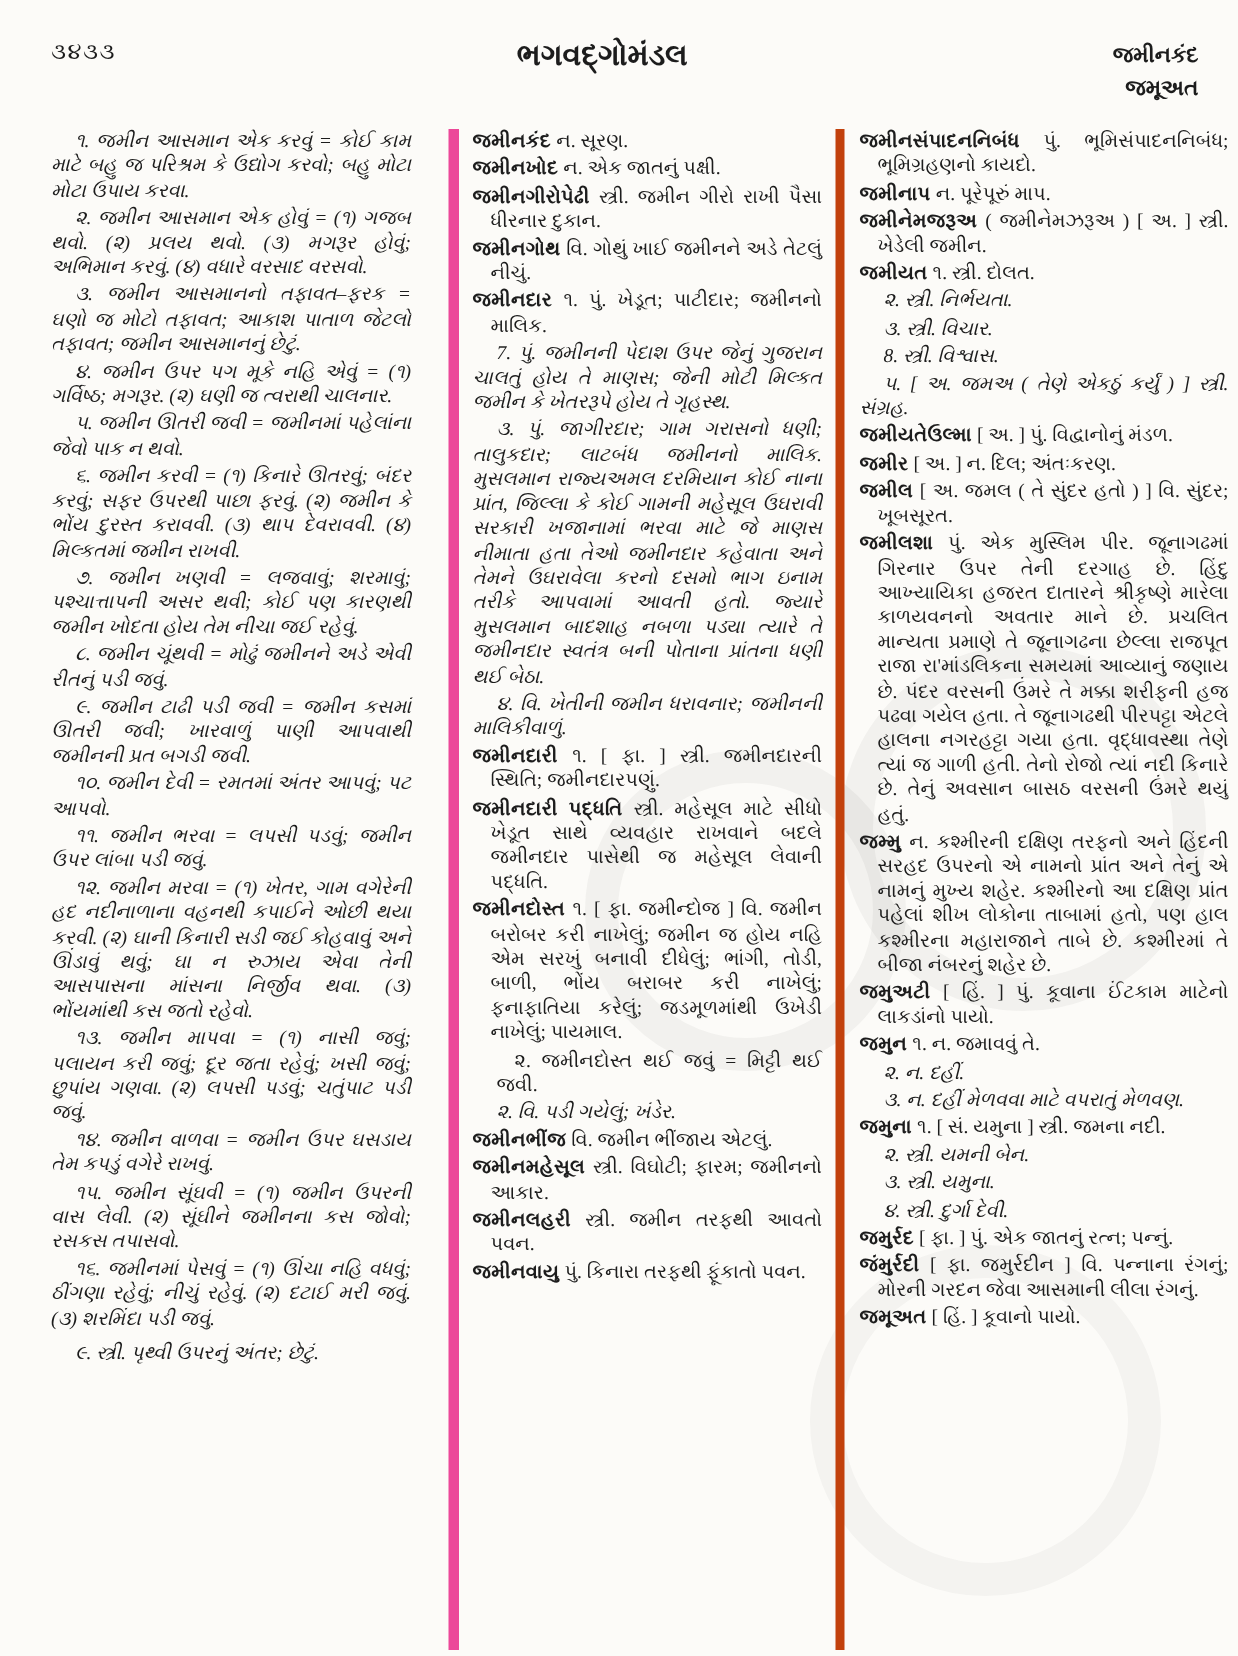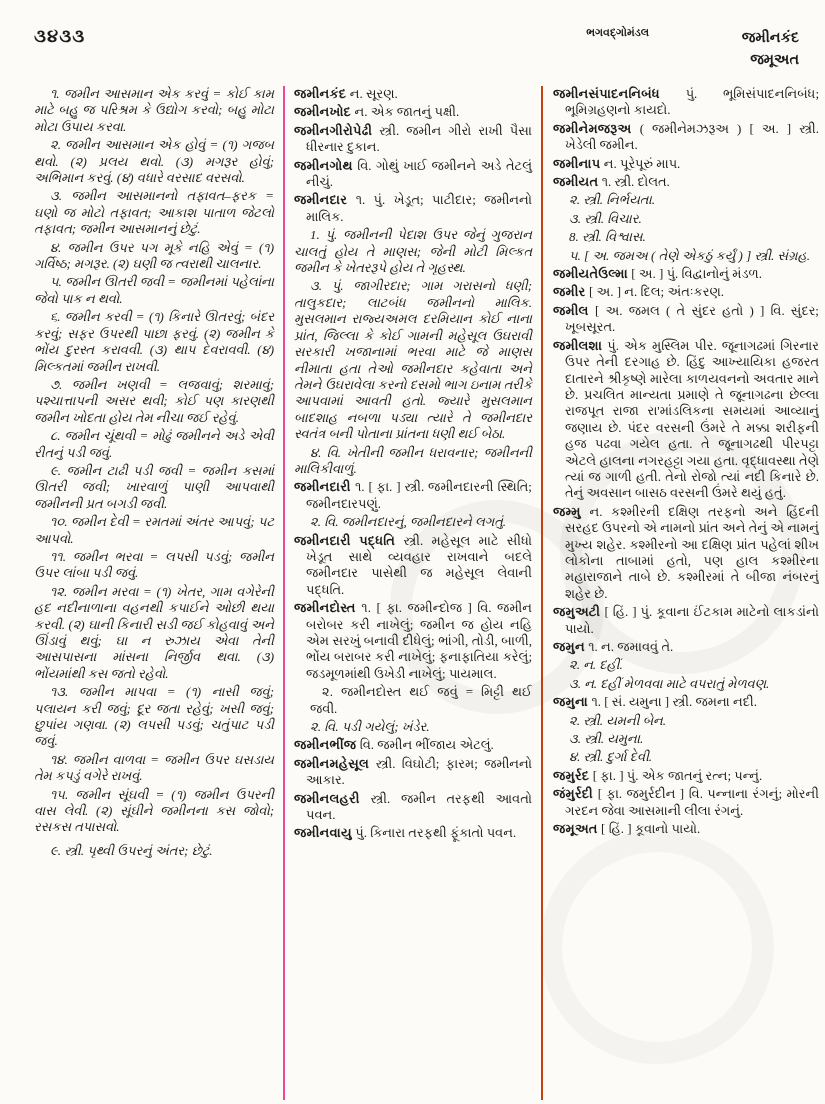--- a/index.html
+++ b/index.html
@@ -15,32 +15,32 @@
   
   .wm { position:absolute; border-radius:50%; border:22px solid rgba(60,60,60,0.05); pointer-events:none; }
   .wm1 { width:170px; height:170px; left:390px; top:500px; }
   .wm2 { width:200px; height:200px; left:560px; top:430px; }
   .wm3 { width:190px; height:190px; left:540px; top:830px; border-color:rgba(60,60,60,0.04); }
 
   .header {
     position:absolute; top:26px; left:34px; right:26px;
     display:flex; align-items:flex-start;
   }
-  .page-number { width:120px; font-weight:bold; font-size:18px; letter-spacing:1px; }
-  .book-title  { flex:1; text-align:right; font-weight:bold; font-size:11px; }
+  .page-number { width:120px; font-weight:normal; font-size:15px; letter-spacing:1px; }
+  .book-title  { flex:1; text-align:center; font-weight:bold; font-size:20px; }
   .guide-words { width:150px; text-align:right; font-weight:bold; font-size:14.5px; line-height:1.55; }
 
   .columns {
     position:absolute; top:86px; left:34px; right:6px; bottom:4px;
     display:flex;
   }
   .column { height:100%; overflow:hidden; box-sizing:border-box; }
   .column-1 { width:249px; padding-right:9px; }
-  .column-2 { width:258px; padding:0 9px 0 9px; border-left:2px solid #ec4899; }
-  .column-3 { flex:1; padding-left:10px; border-left:2px solid #c2410c; }
+  .column-2 { width:258px; padding:0 9px 0 9px; border-left:7px solid #ec4899;margin-left:16px; }
+  .column-3 { flex:1; padding-left:10px; border-left:6px solid #c2410c; }
 
   .para {
     margin:0 0 2px 0;
     font-size:13px;
     line-height:16.4px;
     text-align:justify;
   }
   .entry    { padding-left:12px; text-indent:-12px; }   
   .sense    { text-indent:16px;font-style:italic; }                        
   .subsense { padding-left:16px; text-indent:12px; }     
@@ -75,46 +75,46 @@
         <p class="para sense">૬. જમીન કરવી = (૧) કિનારે ઊતરવું; બંદર કરવું; સફર ઉપરથી પાછા ફરવું. (૨) જમીન કે ભોંય દુરસ્ત કરાવવી. (૩) થાપ દેવરાવવી. (૪) મિલ્કતમાં જમીન રાખવી.</p>
         <p class="para sense">૭. જમીન ખણવી = લજવાવું; શરમાવું; પશ્ચાત્તાપની અસર થવી; કોઈ પણ કારણથી જમીન ખોદતા હોય તેમ નીચા જઈ રહેવું.</p>
         <p class="para sense">૮. જમીન ચૂંથવી = મોઢું જમીનને અડે એવી રીતનું પડી જવું.</p>
         <p class="para sense">૯. જમીન ટાઢી પડી જવી = જમીન કસમાં ઊતરી જવી; ખારવાળું પાણી આપવાથી જમીનની પ્રત બગડી જવી.</p>
         <p class="para sense">૧૦. જમીન દેવી = રમતમાં અંતર આપવું; પટ આપવો.</p>
         <p class="para sense">૧૧. જમીન ભરવા = લપસી પડવું; જમીન ઉપર લાંબા પડી જવું.</p>
         <p class="para sense">૧૨. જમીન મરવા = (૧) ખેતર, ગામ વગેરેની હદ નદીનાળાના વહનથી કપાઈને ઓછી થયા કરવી. (૨) ઘાની કિનારી સડી જઈ કોહવાવું અને ઊંડાવું થવું; ઘા ન રુઝાય એવા તેની આસપાસના માંસના નિર્જીવ થવા. (૩) ભોંયમાંથી કસ જતો રહેવો.</p>
         <p class="para sense">૧૩. જમીન માપવા = (૧) નાસી જવું; પલાયન કરી જવું; દૂર જતા રહેવું; ખસી જવું; છુપાંય ગણવા. (૨) લપસી પડવું; ચતુંપાટ પડી જવું.</p>
         <p class="para sense">૧૪. જમીન વાળવા = જમીન ઉપર ઘસડાય તેમ કપડું વગેરે રાખવું.</p>
         <p class="para sense">૧૫. જમીન સૂંઘવી = (૧) જમીન ઉપરની વાસ લેવી. (૨) સૂંઘીને જમીનના કસ જોવો; રસકસ તપાસવો.</p>
+        <p class="para sense">૧૬. જમીનમાં પેસવું = (૧) ઊંચા નહિ વધવું; ઠીંગણા રહેવું; નીચું રહેવું. (૨) દટાઈ મરી જવું. (૩) શરમિંદા પડી જવું.</p>
         <p class="para sense gap-before">૯. સ્ત્રી. પૃથ્વી ઉપરનું અંતર; છેટું.</p>
       </div>
     <div class="column column-2">
         <p class="para entry"><b>જમીનકંદ </b>ન. સૂરણ.</p>
         <p class="para entry"><b>જમીનખોદ </b>ન. એક જાતનું પક્ષી.</p>
         <p class="para entry"><b>જમીનગીરોપેઢી </b>સ્ત્રી. જમીન ગીરો રાખી પૈસા ધીરનાર દુકાન.</p>
         <p class="para entry"><b>જમીનગોથ </b>વિ. ગોથું ખાઈ જમીનને અડે તેટલું નીચું.</p>
         <p class="para entry"><b>જમીનદાર </b>૧. પું. ખેડૂત; પાટીદાર; જમીનનો માલિક.</p>
-        <p class="para sense">1. પું. જમીનની પેદાશ ઉપર જેનું ગુજરાન ચાલતું હોય તે માણસ; જેની મોટી મિલ્કત જમીન કે ખેતરરૂપે હોય તે ગૃહસ્થ.</p>
+        <p class="para sense">7. પું. જમીનની પેદાશ ઉપર જેનું ગુજરાન ચાલતું હોય તે માણસ; જેની મોટી મિલ્કત જમીન કે ખેતરરૂપે હોય તે ગૃહસ્થ.</p>
         <p class="para sense">૩. પું. જાગીરદાર; ગામ ગરાસનો ધણી; તાલુકદાર; લાટબંધ જમીનનો માલિક. મુસલમાન રાજ્યઅમલ દરમિયાન કોઈ નાના પ્રાંત, જિલ્લા કે કોઈ ગામની મહેસૂલ ઉઘરાવી સરકારી ખજાનામાં ભરવા માટે જે માણસ નીમાતા હતા તેઓ જમીનદાર કહેવાતા અને તેમને ઉઘરાવેલા કરનો દસમો ભાગ ઇનામ તરીકે આપવામાં આવતી હતો. જ્યારે મુસલમાન બાદશાહ નબળા પડ્યા ત્યારે તે જમીનદાર સ્વતંત્ર બની પોતાના પ્રાંતના ધણી થઈ બેઠા.</p>
         <p class="para sense">૪. વિ. ખેતીની જમીન ધરાવનાર; જમીનની માલિકીવાળું.</p>
         <p class="para entry"><b>જમીનદારી </b>૧. [ ફા. ] સ્ત્રી. જમીનદારની સ્થિતિ; જમીનદારપણું.</p>
-        <p class="para sense">૨. વિ. જમીનદારનું, જમીનદારને લગતું.</p>
         <p class="para entry"><b>જમીનદારી પદ્ધતિ </b>સ્ત્રી. મહેસૂલ માટે સીધો ખેડૂત સાથે વ્યવહાર રાખવાને બદલે જમીનદાર પાસેથી જ મહેસૂલ લેવાની પદ્ધતિ.</p>
         <p class="para entry"><b>જમીનદોસ્ત </b>૧. [ ફા. જમીન્દોજ ] વિ. જમીન બરોબર કરી નાખેલું; જમીન જ હોય નહિ એમ સરખું બનાવી દીધેલું; ભાંગી, તોડી, બાળી, ભોંય બરાબર કરી નાખેલું; ફનાફાતિયા કરેલું; જડમૂળમાંથી ઉખેડી નાખેલું; પાયમાલ.</p>
         <p class="para subsense">૨. જમીનદોસ્ત થઈ જવું = મિટ્ટી થઈ જવી.</p>
         <p class="para sense">૨. વિ. પડી ગયેલું; ખંડેર.</p>
         <p class="para entry"><b>જમીનભીંજ </b>વિ. જમીન ભીંજાય એટલું.</p>
         <p class="para entry"><b>જમીનમહેસૂલ </b>સ્ત્રી. વિઘોટી; ફારમ; જમીનનો આકાર.</p>
         <p class="para entry"><b>જમીનલહરી </b>સ્ત્રી. જમીન તરફથી આવતો પવન.</p>
         <p class="para entry"><b>જમીનવાયુ </b>પું. કિનારા તરફથી ફૂંકાતો પવન.</p>
       </div>
     <div class="column column-3">
         <p class="para entry"><b>જમીનસંપાદનનિબંધ </b>પું. ભૂમિસંપાદનનિબંધ; ભૂમિગ્રહણનો કાયદો.</p>
+        <p class="para entry"><b>જમીનાપ </b>ન. પૂરેપૂરું માપ.</p>
         <p class="para entry"><b>જમીનેમજરૂઅ </b>( જમીનેમઝરૂઅ ) [ અ. ] સ્ત્રી. ખેડેલી જમીન.</p>
-        <p class="para entry"><b>જમીનાપ </b>ન. પૂરેપૂરું માપ.</p>
         <p class="para entry"><b>જમીયત </b>૧. સ્ત્રી. દોલત.</p>
         <p class="para sense">૨. સ્ત્રી. નિર્ભયતા.</p>
         <p class="para sense">૩. સ્ત્રી. વિચાર.</p>
         <p class="para sense">8. સ્ત્રી. વિશ્વાસ.</p>
         <p class="para sense">૫. [ અ. જમઅ ( તેણે એકઠું કર્યું ) ] સ્ત્રી. સંગ્રહ.</p>
         <p class="para entry"><b>જમીયતેઉલ્મા </b>[ અ. ] પું. વિદ્વાનોનું મંડળ.</p>
         <p class="para entry"><b>જમીર </b>[ અ. ] ન. દિલ; અંતઃકરણ.</p>
         <p class="para entry"><b>જમીલ </b>[ અ. જમલ ( તે સુંદર હતો ) ] વિ. સુંદર; ખૂબસૂરત.</p>
         <p class="para entry"><b>જમીલશા </b>પું. એક મુસ્લિમ પીર. જૂનાગઢમાં ગિરનાર ઉપર તેની દરગાહ છે. હિંદુ આખ્યાયિકા હજરત દાતારને શ્રીકૃષ્ણે મારેલા કાળયવનનો અવતાર માને છે. પ્રચલિત માન્યતા પ્રમાણે તે જૂનાગઢના છેલ્લા રાજપૂત રાજા રા'માંડલિકના સમયમાં આવ્યાનું જણાય છે. પંદર વરસની ઉંમરે તે મક્કા શરીફની હજ પઢવા ગયેલ હતા. તે જૂનાગઢથી પીરપટ્ટા એટલે હાલના નગરહટ્ટા ગયા હતા. વૃદ્ધાવસ્થા તેણે ત્યાં જ ગાળી હતી. તેનો રોજો ત્યાં નદી કિનારે છે. તેનું અવસાન બાસઠ વરસની ઉંમરે થયું હતું.</p>
         <p class="para entry"><b>જમ્મુ </b>ન. કશ્મીરની દક્ષિણ તરફનો અને હિંદની સરહદ ઉપરનો એ નામનો પ્રાંત અને તેનું એ નામનું મુખ્ય શહેર. કશ્મીરનો આ દક્ષિણ પ્રાંત પહેલાં શીખ લોકોના તાબામાં હતો, પણ હાલ કશ્મીરના મહારાજાને તાબે છે. કશ્મીરમાં તે બીજા નંબરનું શહેર છે.</p>

